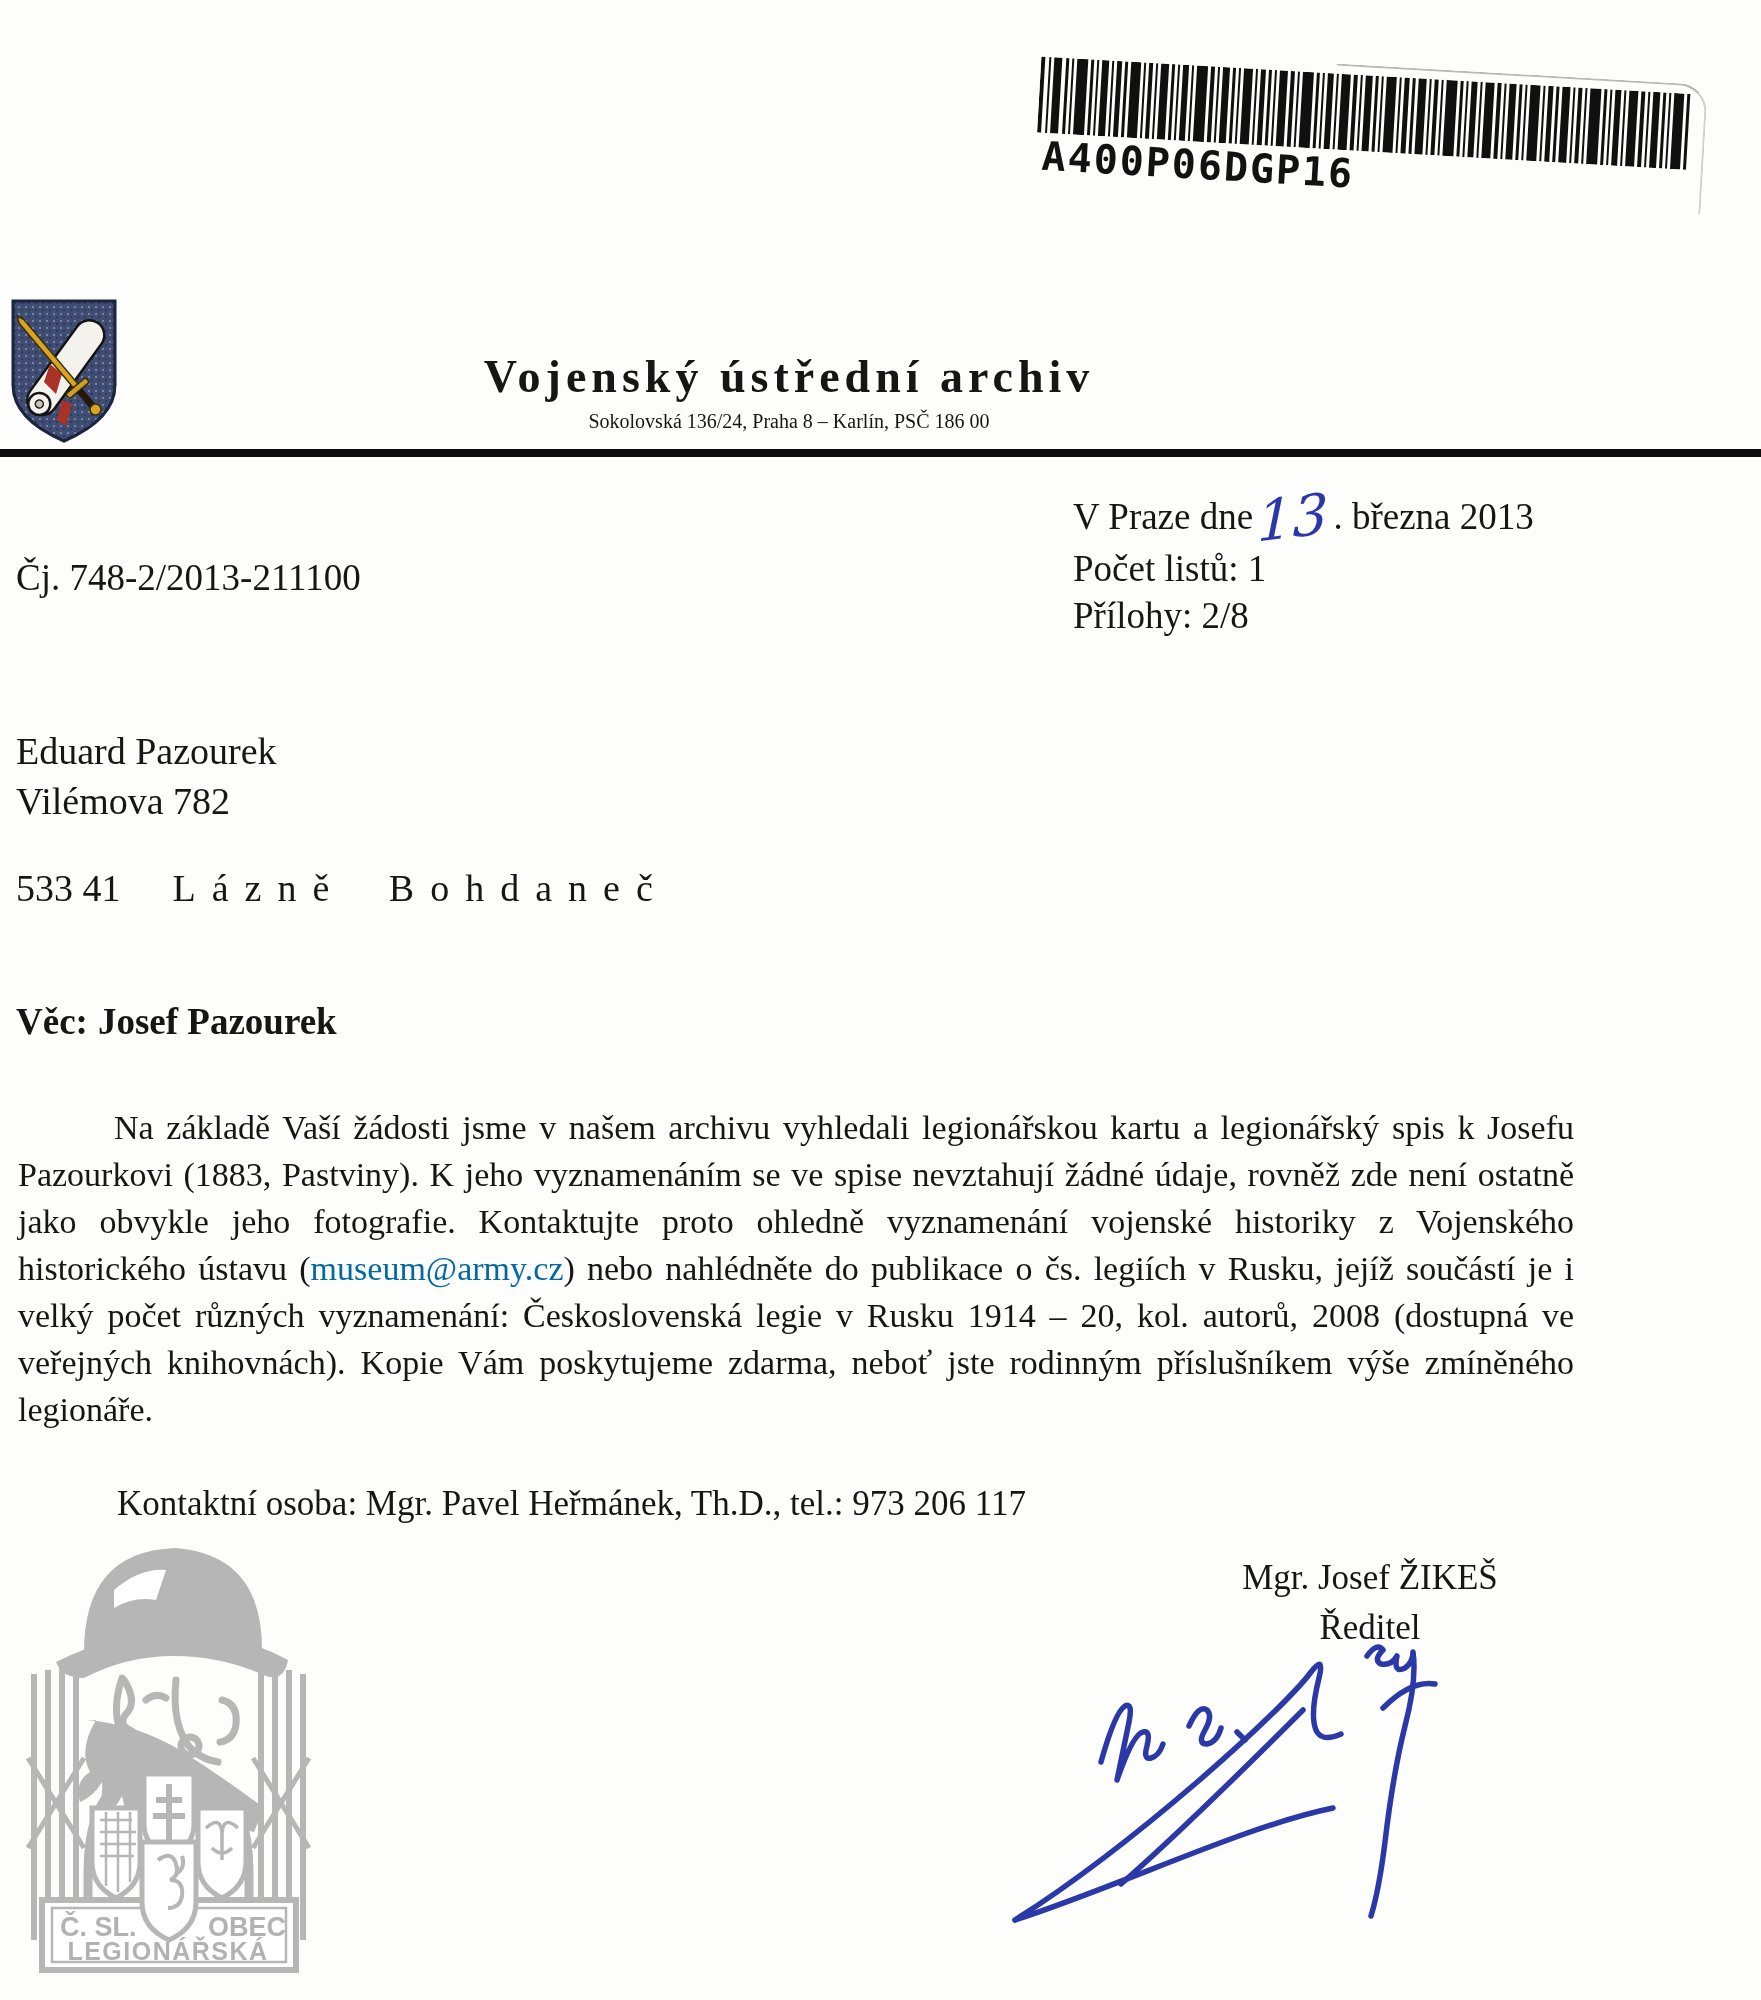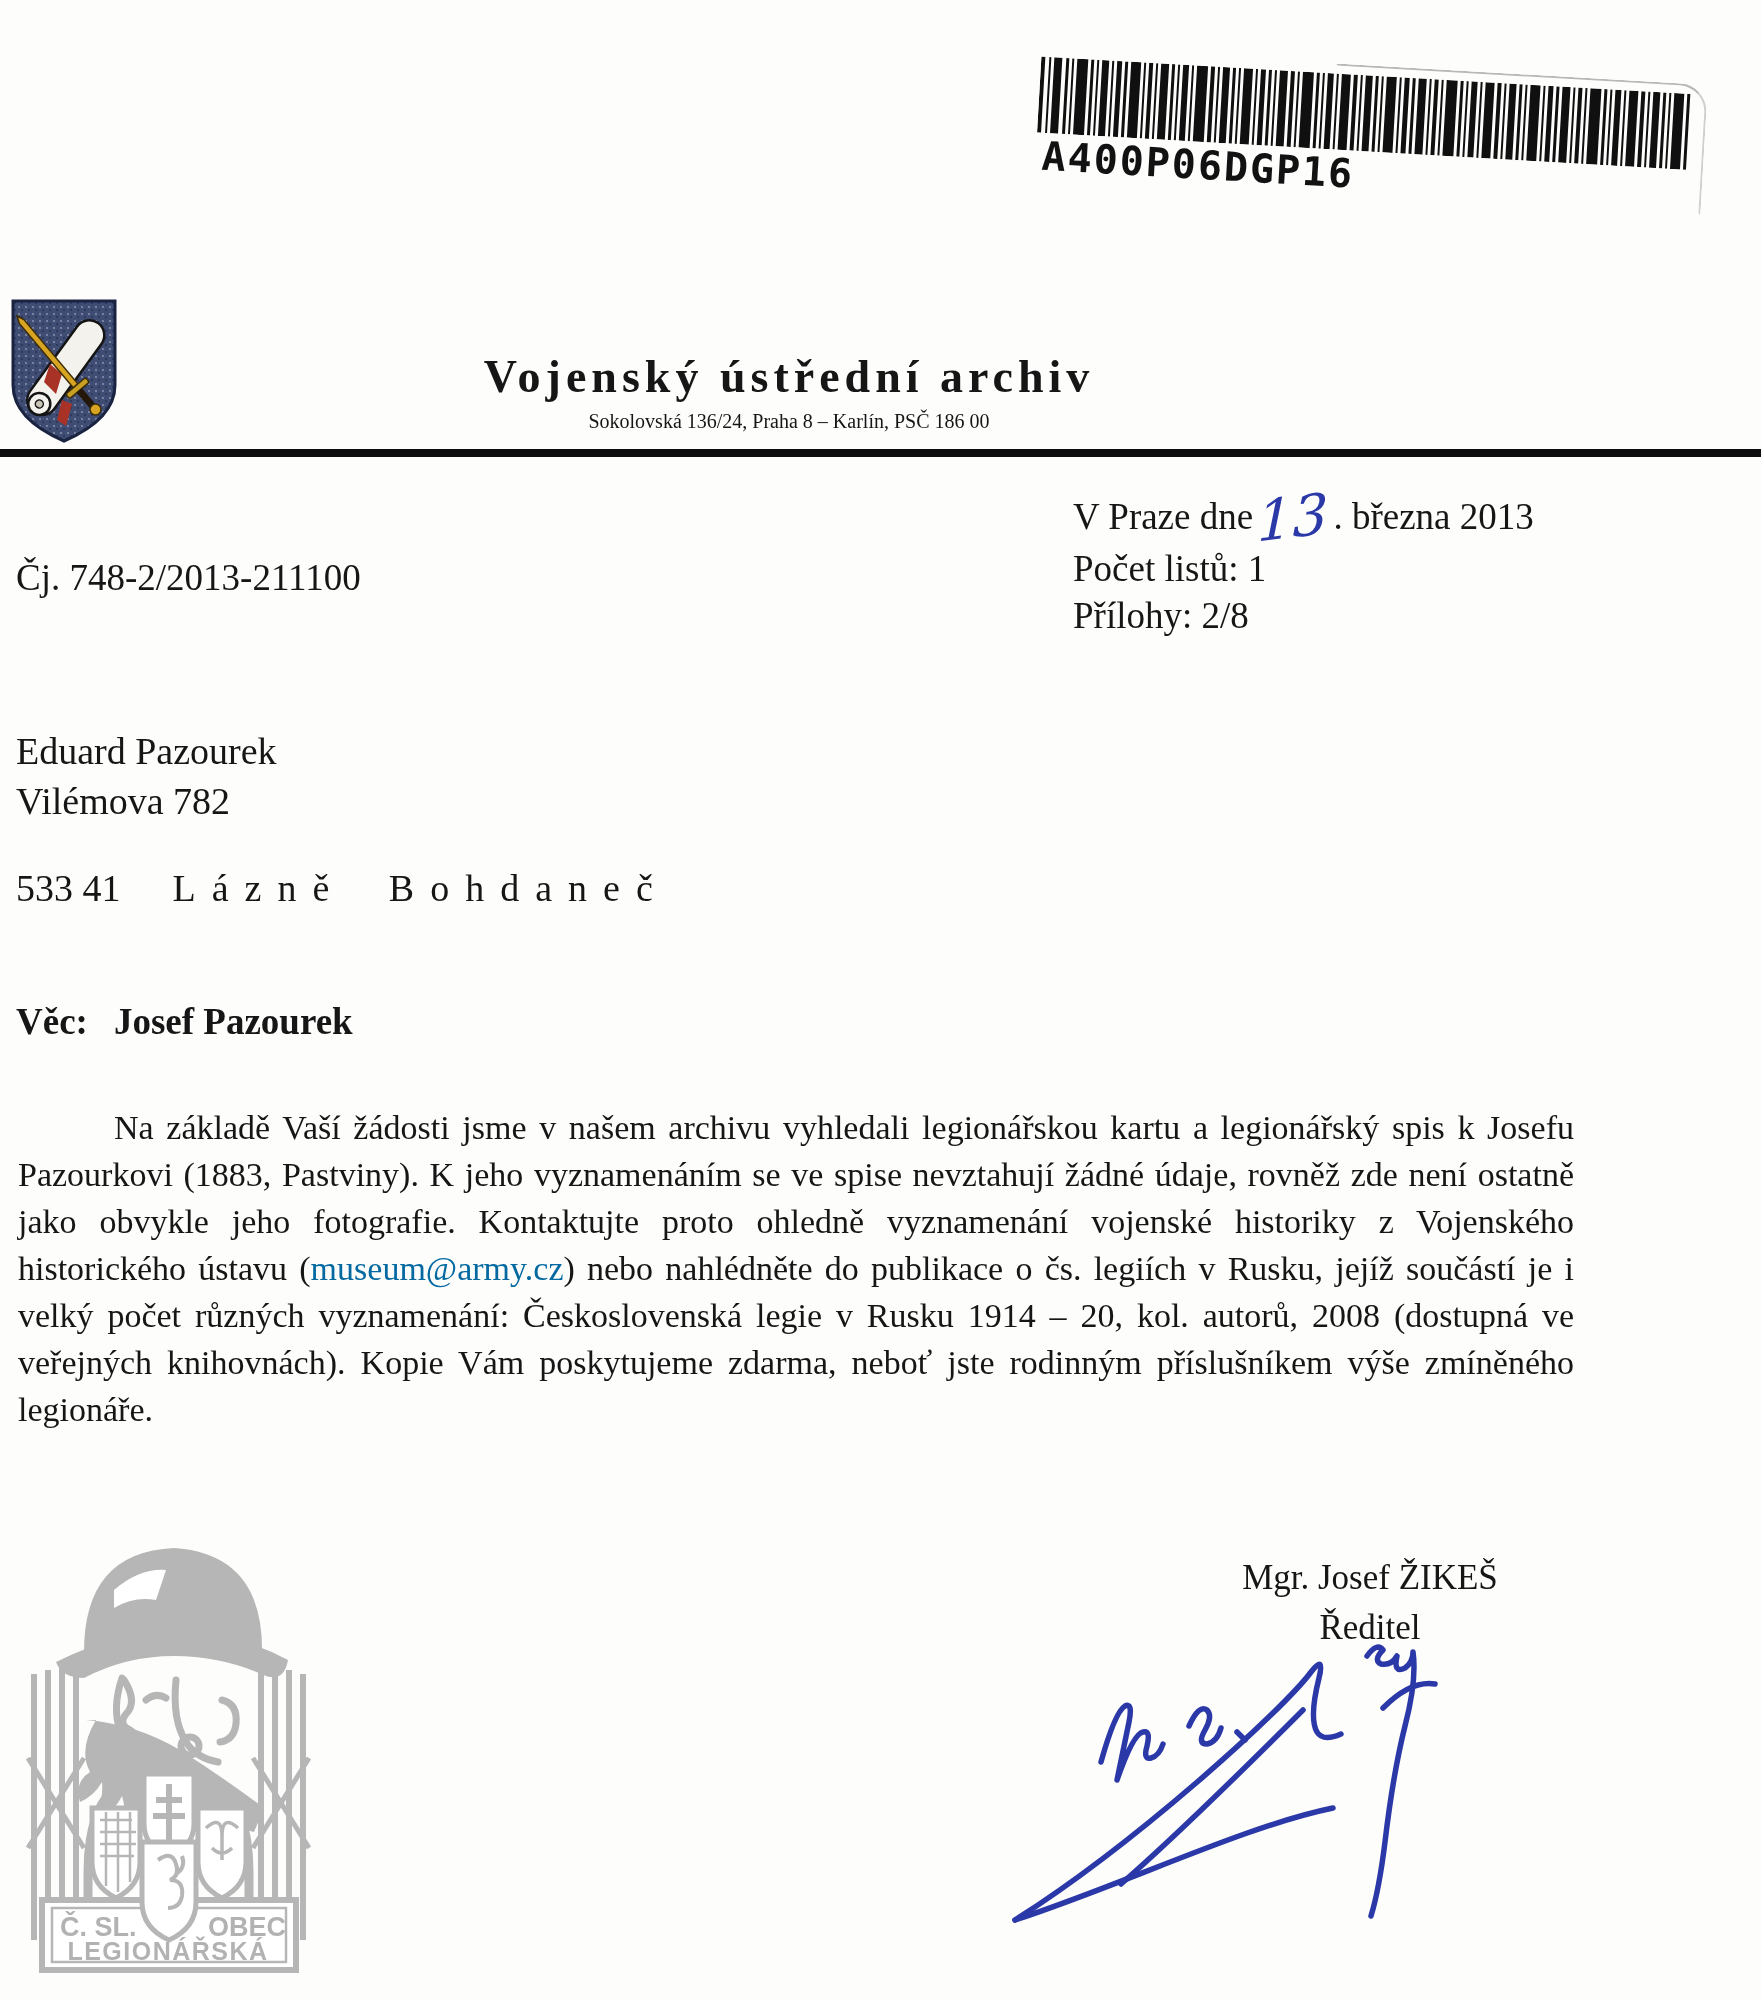--- a/index.html
+++ b/index.html
@@ -30,21 +30,21 @@
   .meta-block{position:absolute;left:1073px;top:493px;font-size:37px;line-height:47px;}
   .hand{display:inline-block;height:44px;line-height:34px;font-size:56px;
         color:#2b38a8;font-family:"DejaVu Serif",serif;font-style:italic;
         transform:rotate(-7deg) skewX(-8deg);vertical-align:-8px;margin:0 5px 0 4px;}
 
   
   .recipient{position:absolute;left:16px;top:726px;font-size:38px;line-height:50px;}
   .postal{position:absolute;left:16px;top:866px;font-size:38px;}
   .postal .city{margin-left:52px;letter-spacing:16px;word-spacing:18px;margin-top:36px;}
   .subject{position:absolute;left:16px;top:1000px;font-size:37px;font-weight:bold;}
-  .subject .lbl{margin-right:26px;}
+  .subject .lbl{margin-right:10px;}
 
   
   .body-par{position:absolute;left:18px;top:1104px;width:1556px;margin:0;
             font-size:34px;line-height:47px;text-align:justify;text-indent:96px;
             word-spacing:2px;}
   .email-link{color:#0369a1;cursor:pointer;}
   .contact-line{position:absolute;left:117px;top:1484px;font-size:35px;}
 
   
   .sig-block{position:absolute;left:1150px;top:1553px;width:440px;text-align:center;
@@ -110,20 +110,21 @@
   <div class="postal">
     <span>533 41</span><span class="city">Lázně Bohdaneč</span>
   </div>
 
   <div class="subject">
     <span class="lbl">Věc:</span><span>Josef Pazourek</span>
   </div>
 
   <p class="body-par"><span>Na základě Vaší žádosti jsme v našem archivu vyhledali legionářskou kartu a legionářský spis k Josefu Pazourkovi (1883, Pastviny). K jeho vyznamenáním se ve spise nevztahují žádné údaje, rovněž zde není ostatně jako obvykle jeho fotografie. Kontaktujte proto ohledně vyznamenání vojenské historiky z Vojenského historického ústavu (</span><a class="email-link">museum@army.cz</a><span>) nebo nahlédněte do publikace o čs. legiích v Rusku, jejíž součástí je i velký počet různých vyznamenání: Československá legie v Rusku 1914 – 20, kol. autorů, 2008 (dostupná ve veřejných knihovnách). Kopie Vám poskytujeme zdarma, neboť jste rodinným příslušníkem výše zmíněného legionáře.</span></p>
 
+  <div class="contact-line">Kontaktní osoba: Mgr. Pavel Heřmánek, Th.D., tel.: 973 206 117</div>
 
   <div class="sig-block">
     <div>Mgr. Josef ŽIKEŠ</div>
     <div>Ředitel</div>
   </div>
 
   <svg class="sig-ink" width="480" height="360" viewBox="0 0 480 360">
     <g fill="none" stroke="#2b38a8" stroke-width="5.5" stroke-linecap="round" stroke-linejoin="round">
       <path d="M116 150q14-50 24-56q8-4 4 16l-12 58q16-46 26-48q8-2 4 14q-4 14 4 12q8-2 12-14"></path>
       <path d="M204 114q10-22 18-16q6 6-2 20t2 14q10-2 14-16"></path>

